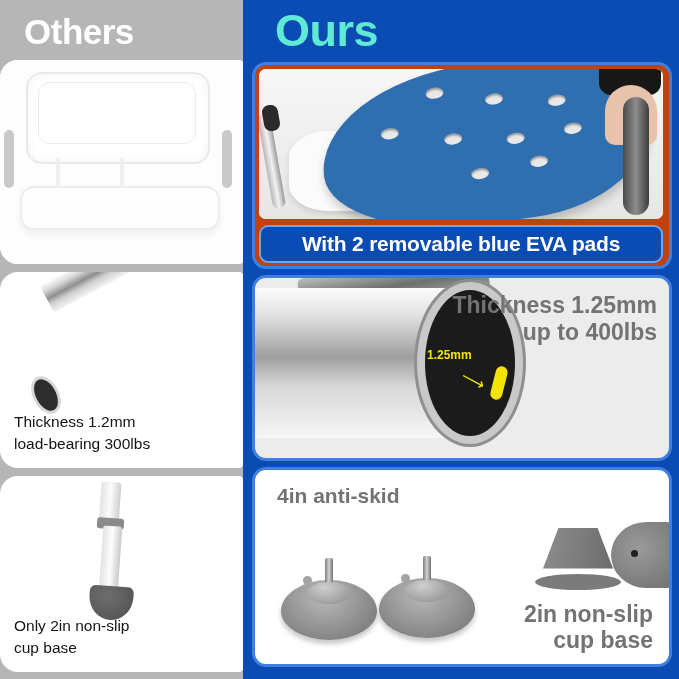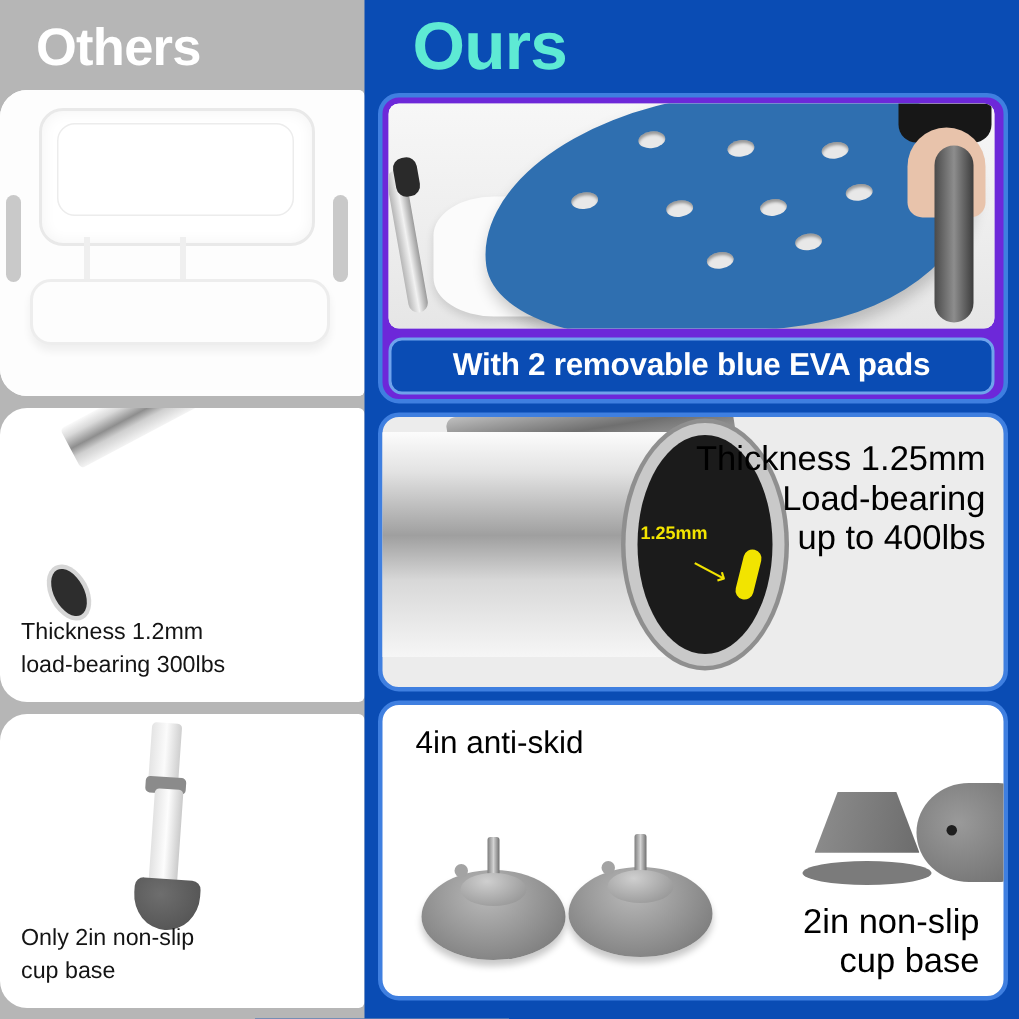--- a/index.html
+++ b/index.html
@@ -46,37 +46,37 @@
   }
   .rcard{
     position:absolute;
     background:#ffffff;
     border:3px solid #3f7fe0;
     border-radius:14px;
     box-sizing:border-box;
     overflow:hidden;
   }
   .rcard-1{left:9px;top:62px;width:420px;height:207px;
-           background:#6d28d9;padding:0;}
+           background:#c2410c;padding:0;}
   .rcard-1 .photo{
     position:absolute;left:4px;top:4px;width:404px;height:150px;
     background:#f3f3f3;border-radius:7px;overflow:hidden;
   }
   .cap-blue{
     position:absolute;left:4px;top:160px;width:404px;height:38px;
     display:flex;align-items:center;justify-content:center;
     color:#ffffff;font-size:21px;font-weight:700;letter-spacing:-0.2px;
     border:2px solid #6fa3ec;border-radius:9px;box-sizing:border-box;
     background:#0a4cb4;
   }
   .rcard-2{left:9px;top:275px;width:420px;height:186px;background:#ececec;}
   .rcard-3{left:9px;top:467px;width:420px;height:200px;background:#ffffff;}
 
   .txt-navy{
-    position:absolute;color:#000000;font-weight:400;line-height:1.16;
+    position:absolute;color:#737373;font-weight:700;line-height:1.16;
   }
   .thick-txt{right:12px;top:14px;font-size:23px;text-align:right;}
   .pads-txt{left:22px;top:14px;font-size:21px;text-align:left;}
   .cup-txt{right:16px;bottom:10px;font-size:23px;text-align:right;}
 
   
   .shot{position:absolute;inset:0;}
 
   
   .chair-bg{position:absolute;inset:0;background:#fdfdfd;}
@@ -268,21 +268,20 @@
       <div class="shot">
         <div class="bigtube-back"></div>
         <div class="bigtube"></div>
         <div class="bigtube-face"></div>
         <div class="mm-mark"></div>
         <div class="mm-label">1.25mm</div>
         <div class="mm-arrow">⟶</div>
       </div>
       <div class="txt-navy thick-txt">
         <div>Thickness 1.25mm</div>
-        <div>Load-bearing</div>
         <div>up to 400lbs</div>
       </div>
     </div>
 
     <div class="rcard rcard-3">
       <div class="txt-navy pads-txt">
         <div>4in anti-skid</div>
       </div>
 
       <div class="shot">

